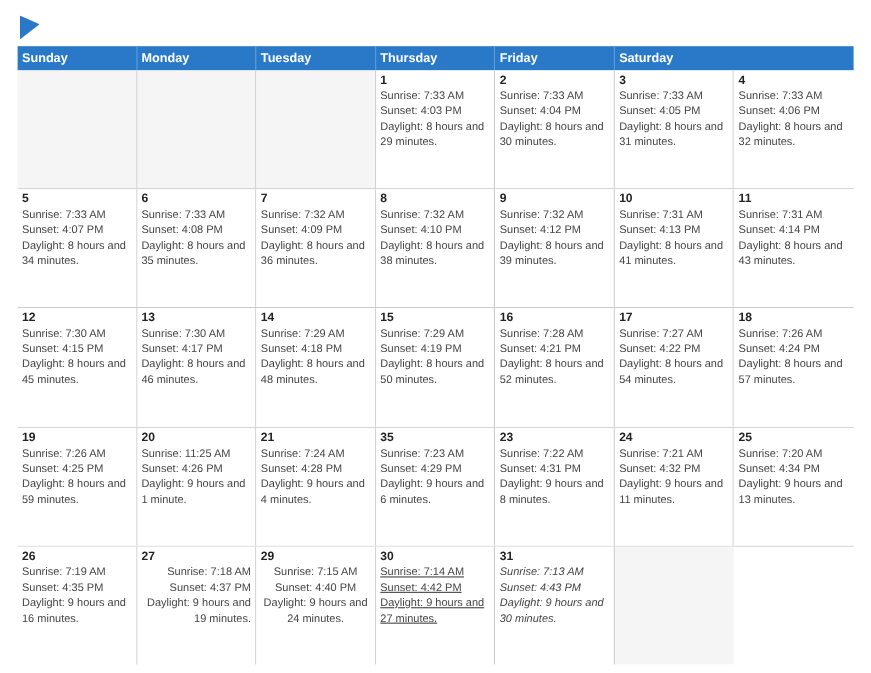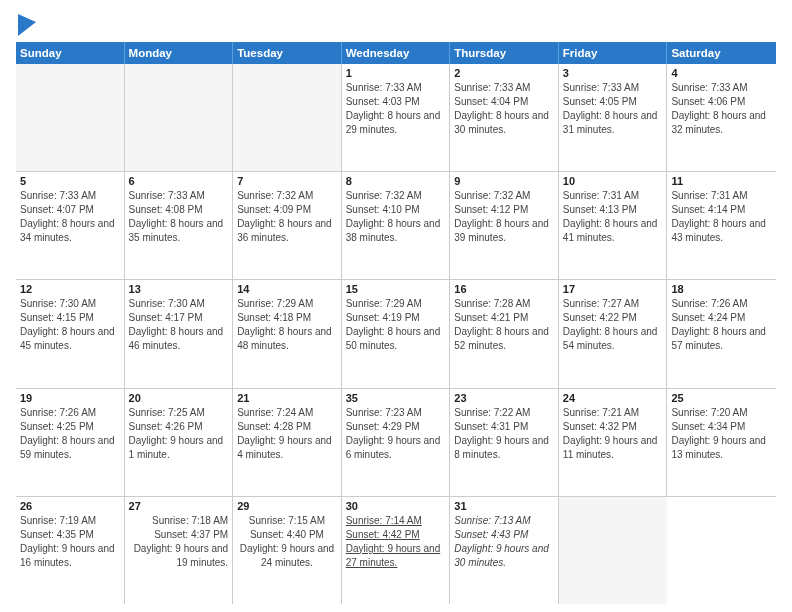--- a/index.html
+++ b/index.html
@@ -128,21 +128,20 @@
       <div class="month-title"></div>
       <div class="subtitle"></div>
     </div>
   </div>
 
   <div class="calendar">
     <div class="cal-header">
     <div class="cal-header-cell">Sunday</div>
         <div class="cal-header-cell">Monday</div>
         <div class="cal-header-cell">Tuesday</div>
-        <div class="cal-header-cell">Wednesday</div>
         <div class="cal-header-cell">Thursday</div>
         <div class="cal-header-cell">Friday</div>
         <div class="cal-header-cell">Saturday</div>
       </div>
     <div class="cal-body">
     <div class="cal-row">
           <div class="cal-cell empty"></div>
           <div class="cal-cell empty"></div>
           <div class="cal-cell empty"></div>
           <div class="cal-cell">
@@ -260,21 +259,21 @@
         </div>
         <div class="cal-row">
           <div class="cal-cell">
             <div class="day-num">19</div>
             <div class="cell-text" style="white-space: pre-line;">Sunrise: 7:26 AM
 Sunset: 4:25 PM
 Daylight: 8 hours and 59 minutes.</div>
           </div>
           <div class="cal-cell">
             <div class="day-num">20</div>
-            <div class="cell-text" style="white-space: pre-line;">Sunrise: 7:25 AM
+            <div class="cell-text" style="white-space: pre-line;">Sunrise: 11:25 AM
 Sunset: 4:26 PM
 Daylight: 9 hours and 1 minute.</div>
           </div>
           <div class="cal-cell">
             <div class="day-num">21</div>
             <div class="cell-text" style="white-space: pre-line;">Sunrise: 7:24 AM
 Sunset: 4:28 PM
 Daylight: 9 hours and 4 minutes.</div>
           </div>
           <div class="cal-cell">

